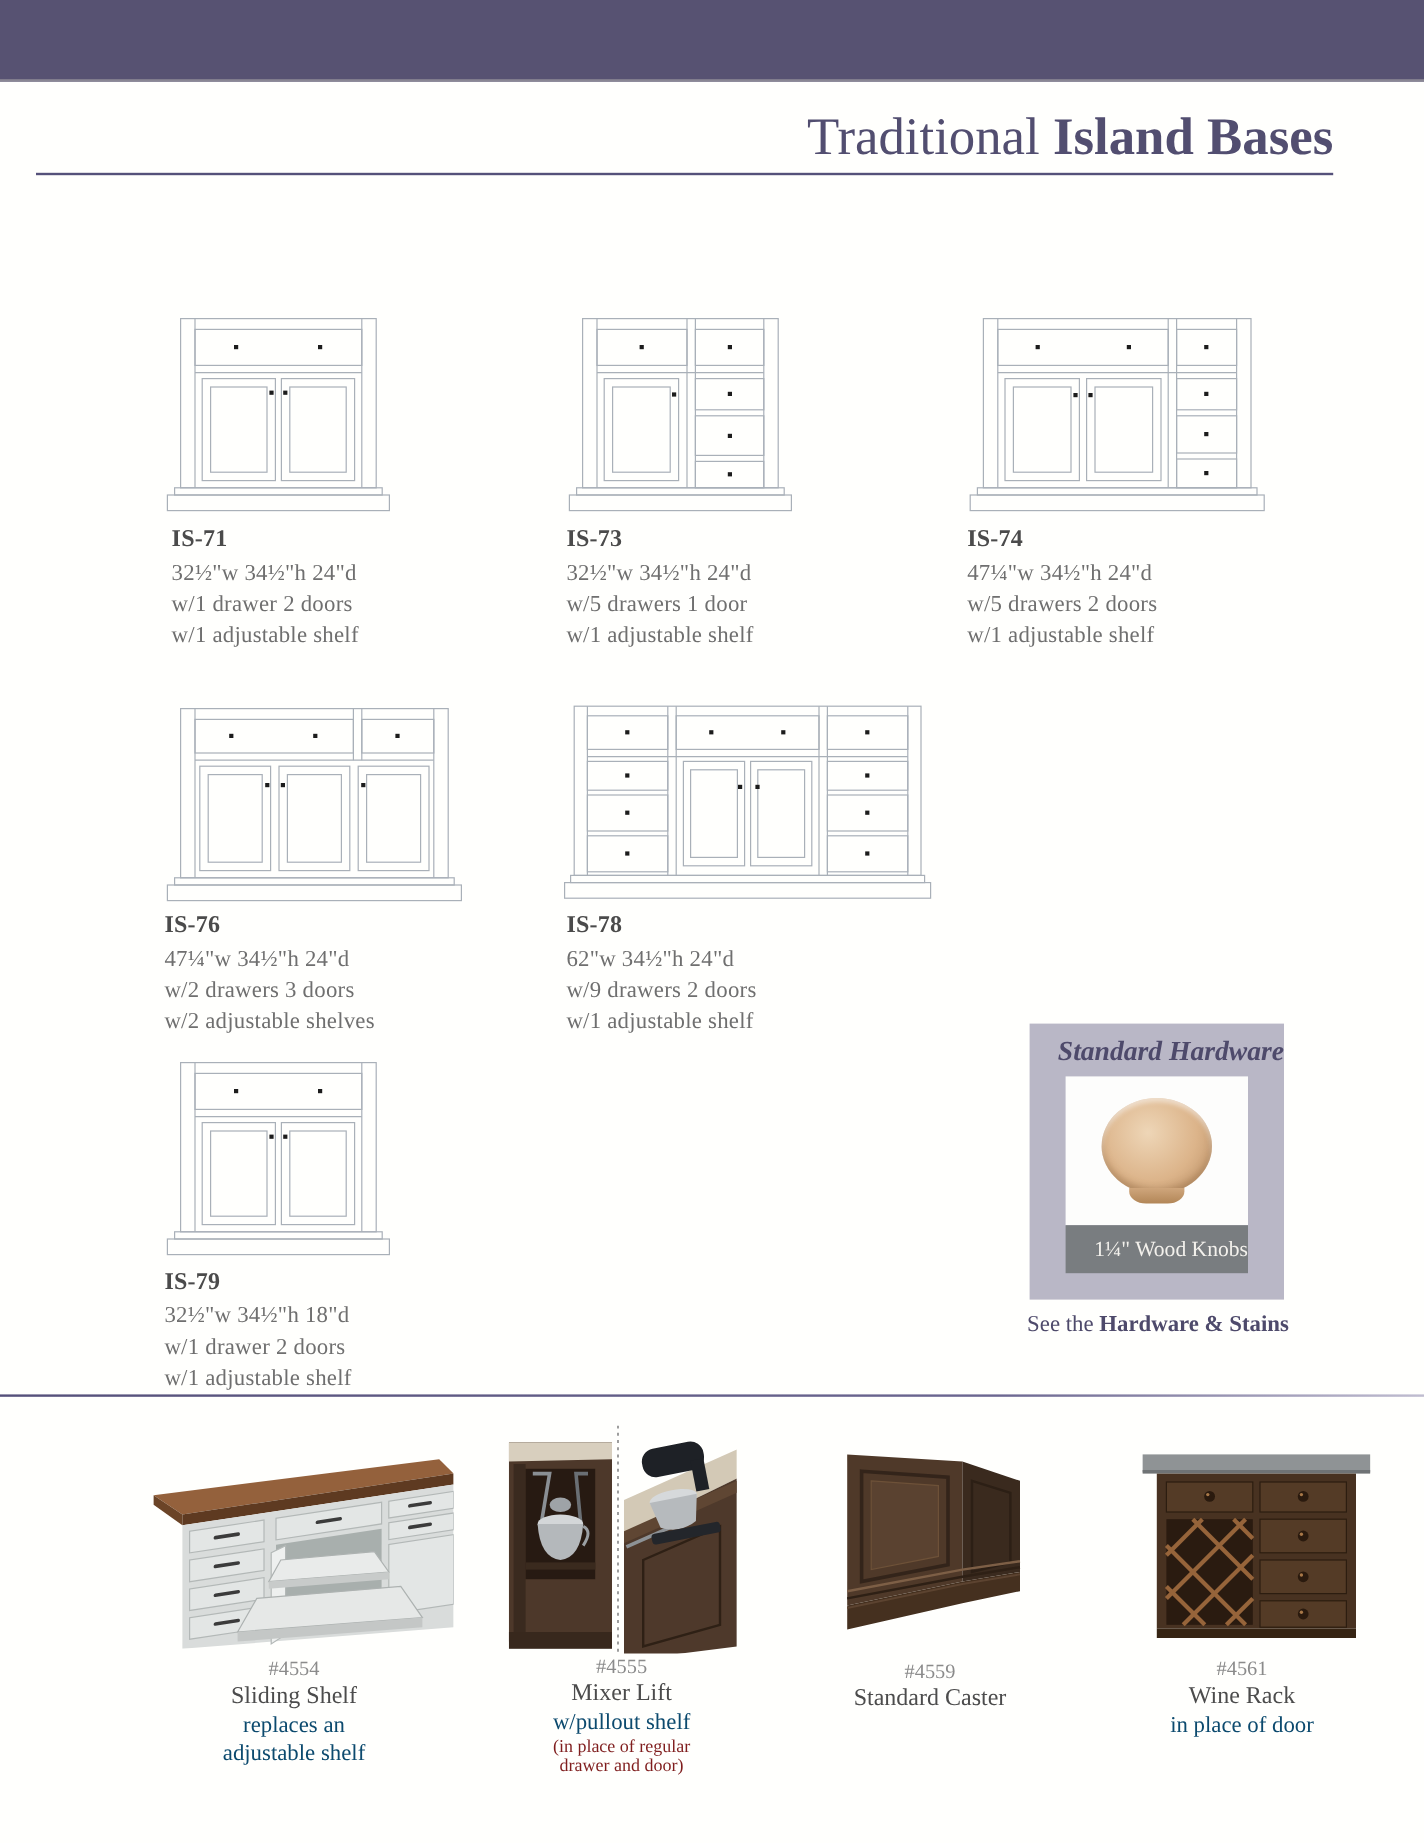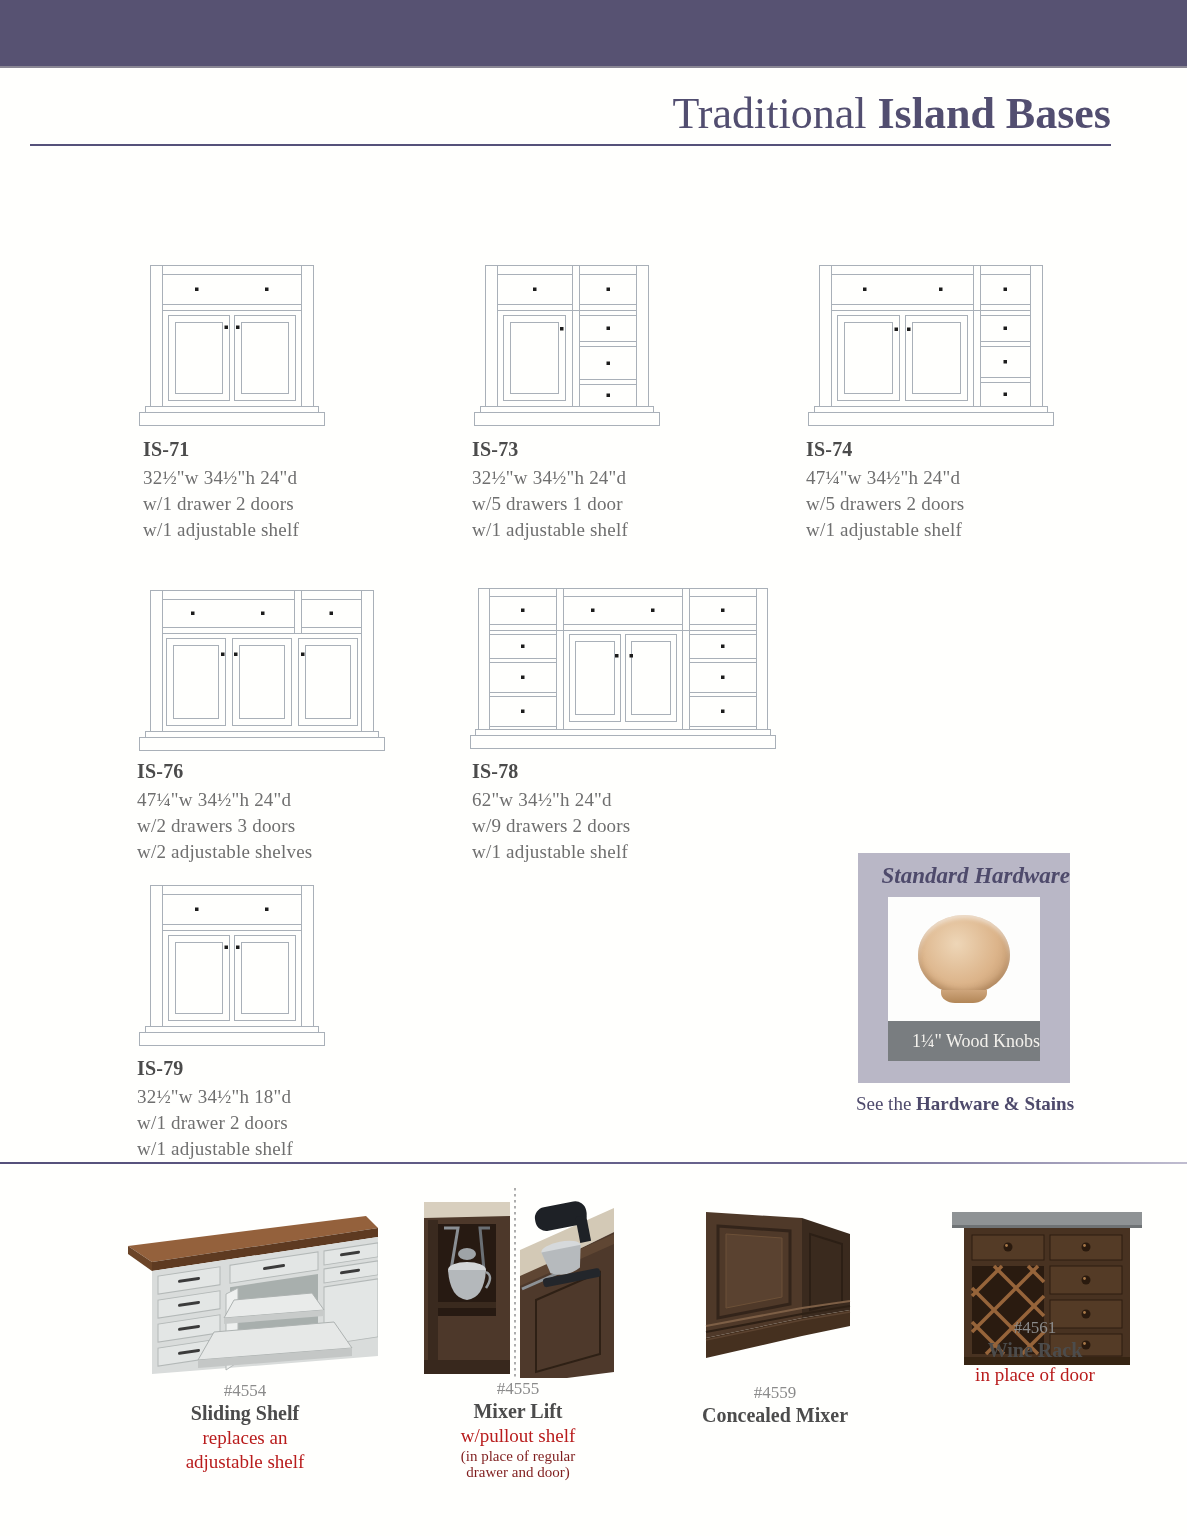--- a/index.html
+++ b/index.html
@@ -32,22 +32,22 @@
            color:#4e4a6b;font-size:19px;line-height:23px}
   .hw-note .nb{font-weight:bold}
 
   .divider{position:absolute;left:0;top:1162px;width:1187px;height:2px;
            background:linear-gradient(to right,#55507a 0%,#6b6690 70%,#c0bdd0 100%)}
 
   .photo{position:absolute}
   .photo svg{display:block}
   .acc-cap{position:absolute;text-align:center}
   .acc-num{color:#8b8b8b;font-size:17px;line-height:21px}
-  .acc-name{font-weight:bold;color:#4c4c4c;font-size:20px;line-height:25px}
-  .acc-desc{color:#b91c1c;font-size:19px;line-height:24px}
+  .acc-name{font-weight:normal;color:#4c4c4c;font-size:20px;line-height:25px}
+  .acc-desc{color:#0c4a6e;font-size:19px;line-height:24px}
   .acc-small{color:#7f1d1d;font-size:15px;line-height:16px}
 </style>
 </head>
 <body>
 
 <div class="page">
 
   <div class="topbar"></div>
 
   <div class="title"><span>Traditional </span><span class="t-bold">Island Bases</span></div>
@@ -377,21 +377,21 @@
       <polygon points="28,28 84,32 84,91 28,102" fill="#5a4230" stroke="#6d5138" stroke-width="1"></polygon>
       <polygon points="112,28 144,38 144,96 112,104" fill="none" stroke="#2c1f15" stroke-width="2"></polygon>
       <path d="M8,120 L104,102 L152,95" stroke="#7d5f46" stroke-width="2" fill="none"></path>
       <path d="M8,126 L104,108 L152,100" stroke="#2e2015" stroke-width="2" fill="none"></path>
       <polygon points="8,132 104,112 152,104 152,120 104,130 8,152" fill="#45301f"></polygon>
       <path d="M8,134 L104,114 L152,106" stroke="#5c4330" stroke-width="1.5" fill="none"></path>
     </svg>
   </div>
   <div class="acc-cap" style="left:660px;top:1382px;width:230px">
     <div class="acc-num">#4559</div>
-    <div class="acc-name">Concealed Mixer</div>
+    <div class="acc-name">Standard Caster</div>
   </div>
 
   <div class="photo" style="left:952px;top:1204px">
     <svg width="190" height="168" viewBox="0 0 190 168">
       <rect x="0" y="8" width="190" height="15" fill="#8f9395"></rect>
       <rect x="0" y="21" width="190" height="3" fill="#6f7375"></rect>
       <rect x="12" y="24" width="166" height="129" fill="#483221"></rect>
       <g fill="#56on"> </g>
       <g fill="#543b26" stroke="#2c1d10">
         <rect x="20" y="31" width="72" height="25"></rect>
@@ -421,19 +421,19 @@
       <g fill="#a87848">
         <circle cx="54.5" cy="41.5" r="1.4"></circle>
           <circle cx="132.5" cy="41.5" r="1.4"></circle>
         <circle cx="132.5" cy="74.5" r="1.4"></circle>
           <circle cx="132.5" cy="108.5" r="1.4"></circle>
           <circle cx="132.5" cy="139.5" r="1.4"></circle>
       </g>
       <rect x="12" y="153" width="166" height="8" fill="#362413"></rect>
     </svg>
   </div>
-  <div class="acc-cap" style="left:935px;top:1317px;width:200px">
+  <div class="acc-cap" style="left:935px;top:1380px;width:200px">
     <div class="acc-num">#4561</div>
     <div class="acc-name">Wine Rack</div>
     <div class="acc-desc">in place of door</div>
   </div>
 
 </div>
 
 </body></html>

